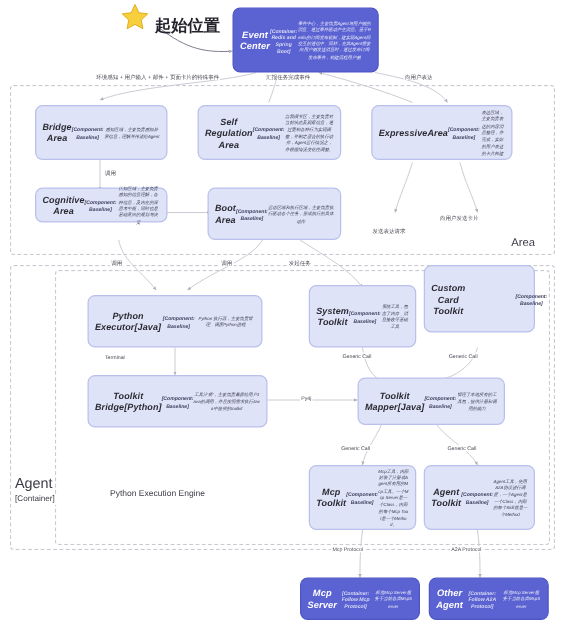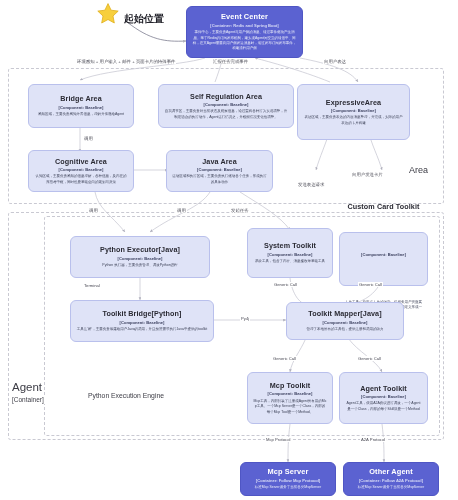--- a/index.html
+++ b/index.html
@@ -11,25 +11,26 @@
     color:#2a2a33;
   }
   #canvas{position:absolute;left:0;top:0;width:458px;height:500px;}
   #svg-layer{position:absolute;left:0;top:0;width:458px;height:500px;pointer-events:none;}
 
   
   .node{
     position:absolute;
     box-sizing:border-box;
     border-radius:6px;
-    display:flex;flex-direction:column;
-    align-items:center;justify-content:center;
+    display:flex;flex-direction:row;
+    align-items:center;justify-content:flex-start;
     text-align:center;
     padding:4px 5px;
     z-index:3;
+    font-style:italic;
   }
   .node.outline{
     background:#dfe3f7;
     border:1px solid #b9c0ec;
   }
   .node.filled{
     background:#5b62d1;
     border:1px solid #4f56c4;
     color:#ffffff;
   }
@@ -80,21 +81,21 @@
     z-index:4;
     background:#ffffff;
     padding:0 1px;
   }
   .edge-label.cn{font-size:4.4px;}
 
   
   .star-wrap{position:absolute;z-index:5;}
   .start-note{
     position:absolute;
-    font-size:10px;font-weight:bold;color:#23232b;
+    font-size:13px;font-weight:bold;color:#23232b;
     white-space:nowrap;z-index:5;
   }
 </style>
 </head>
 <body>
 
 <div id="canvas">
 
   <svg id="svg-layer" viewBox="0 0 458 500">
     <defs>
@@ -144,21 +145,21 @@
       <path d="M382,424 C384,440 384,450 384,462"></path>
     </g>
   </svg>
 
   <div class="group" style="left:8px;top:68px;width:436px;height:136px;"></div>
 
   <div class="group" style="left:8px;top:212px;width:436px;height:228px;"></div>
 
   <div class="group" style="left:44px;top:216px;width:396px;height:220px;"></div>
 
-  <div class="group-label label-area" style="left:407px;top:165px;">Area</div>
+  <div class="group-label label-area" style="left:407px;top:189px;">Area</div>
 
   <div class="group-label label-agent-main" style="left:10px;top:381px;">Agent</div>
   <div class="group-label label-agent-sub" style="left:10px;top:396px;">[Container]</div>
 
   <div class="group-label label-engine" style="left:86px;top:392px;">Python Execution Engine</div>
 
   <div class="star-wrap" style="left:96px;top:2px;width:24px;height:24px;">
     <svg viewBox="0 0 24 24" width="24" height="24">
       <path d="M12 1.6l3.1 6.6 7.1.9-5.2 4.9 1.3 7-6.3-3.5-6.3 3.5 1.3-7L1.8 9.1l7.1-.9z" fill="#f7cf3d" stroke="#e0ae1c" stroke-width="0.8"></path>
     </svg>
@@ -170,57 +171,57 @@
     <div class="n-sub">[Container: Redis and Spring Boot]</div>
     <div class="n-desc">事件中心，主要负责Agent与用户侧的消息、通过事件驱动产生消息。基于Redis的订阅发布机制，建实现Agent间交互的通信中、同样，在其Agent需要向用户侧发送消息时，通过发布订阅发布事件，构建流程用户侧</div>
   </div>
 
   <div class="node outline" style="left:28px;top:84px;width:106px;height:44px;">
     <div class="n-title">Bridge Area</div>
     <div class="n-sub">[Component: Baseline]</div>
     <div class="n-desc">感知区域，主要负责感知外界信息，理解并传递给Agent</div>
   </div>
 
-  <div class="node outline" style="left:158px;top:84px;width:136px;height:44px;">
+  <div class="node outline" style="left:158px;top:84px;width:115px;height:44px;">
     <div class="n-title">Self Regulation Area</div>
     <div class="n-sub">[Component: Baseline]</div>
     <div class="n-desc">自我调节区，主要负责对当前状态及观察信息，通过重构各种行为实现调整，并制定适合的执行动作，Agent运行情况之，并根据情况变化性调整。</div>
   </div>
 
-  <div class="node outline" style="left:297px;top:84px;width:113px;height:56px;">
+  <div class="node outline" style="left:297px;top:84px;width:113px;height:44px;">
     <div class="n-title">ExpressiveArea</div>
     <div class="n-sub">[Component: Baseline]</div>
     <div class="n-desc">表达区域，主要负责表达的内容消息整理，并完成，实际的用户表达的卡片构建</div>
   </div>
 
-  <div class="node outline" style="left:28px;top:150px;width:106px;height:42px;">
+  <div class="node outline" style="left:28px;top:150px;width:106px;height:28px;">
     <div class="n-title">Cognitive Area</div>
     <div class="n-sub">[Component: Baseline]</div>
     <div class="n-desc">认知区域，主要负责感知的信息理解，各种信息，及内在的深思考中枢，同时也是基础意向的规划与决策</div>
   </div>
 
   <div class="node outline" style="left:166px;top:150px;width:107px;height:42px;">
-    <div class="n-title">Java Area</div>
+    <div class="n-title">Boot Area</div>
     <div class="n-sub">[Component: Baseline]</div>
     <div class="n-desc">运动区域和执行区域，主要负责执行驱动各个任务，形成执行的具体动作</div>
   </div>
 
   <div class="node outline" style="left:70px;top:236px;width:140px;height:42px;">
     <div class="n-title">Python Executor[Java]</div>
     <div class="n-sub">[Component: Baseline]</div>
     <div class="n-desc">Python 执行器，主要负责管理、调度Python进程</div>
   </div>
 
   <div class="node outline" style="left:247px;top:228px;width:86px;height:50px;">
     <div class="n-title">System Toolkit</div>
     <div class="n-sub">[Component: Baseline]</div>
     <div class="n-desc">系统工具，包含了内存、消息接收等基础工具</div>
   </div>
 
-  <div class="node outline" style="left:339px;top:232px;width:89px;height:54px;gap:40px;">
+  <div class="node outline" style="left:339px;top:212px;width:89px;height:54px;gap:40px;">
     <div class="n-title">Custom Card Toolkit</div>
     <div class="n-sub">[Component: Baseline]</div>
     <div class="n-desc">卡片工具，自定义卡片的渲染，仅服务用户页面展现的工具，工具一注册用，按照卡片的定义形成一个对应的卡片，供用户使用。</div>
   </div>
 
   <div class="node outline" style="left:70px;top:300px;width:144px;height:42px;">
     <div class="n-title">Toolkit Bridge[Python]</div>
     <div class="n-sub">[Component: Baseline]</div>
     <div class="n-desc">工具注'桥'，主要负责暴露给用户Java的调用，并且按照需求执行Java中提供的toolkit</div>
   </div>

